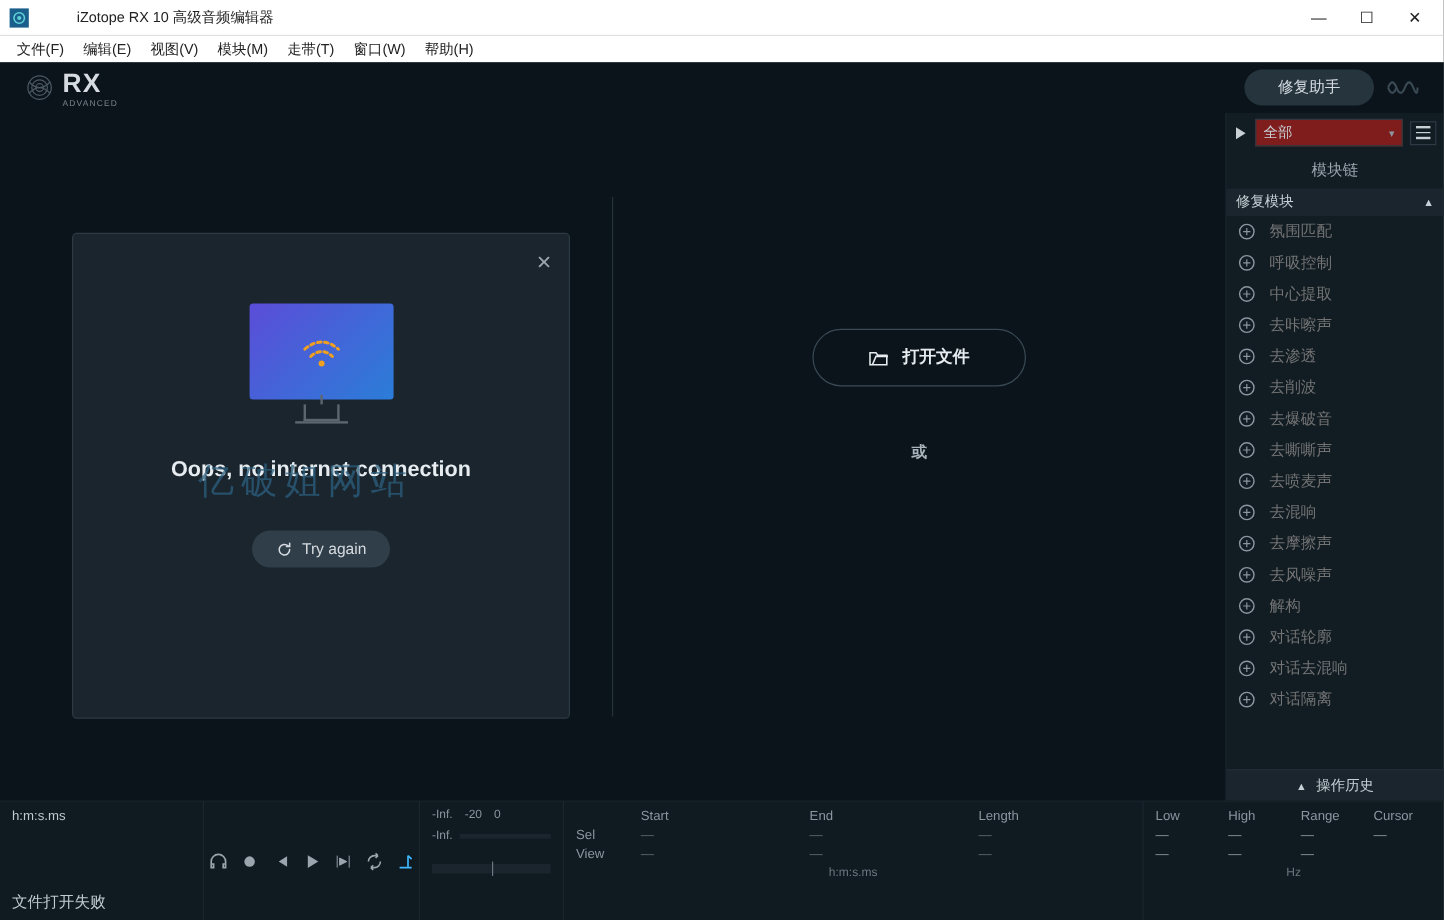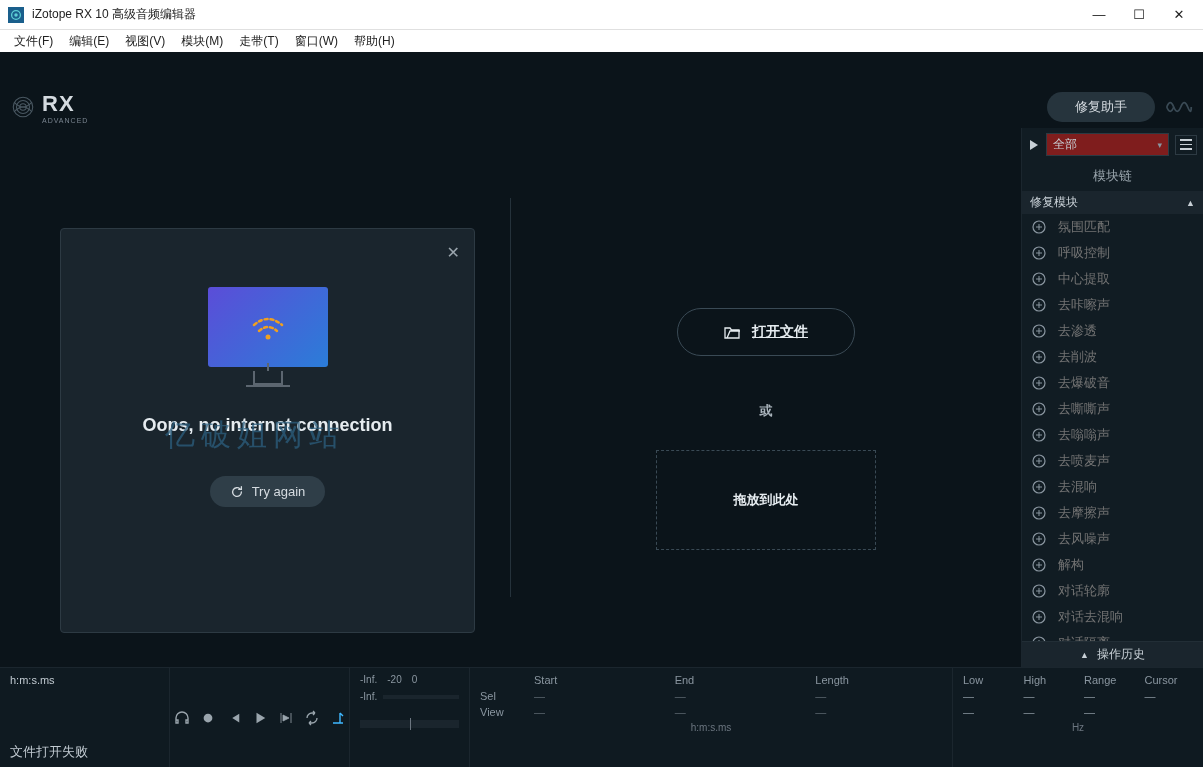--- a/index.html
+++ b/index.html
@@ -1,33 +1,33 @@
 <!DOCTYPE html>
 <html><head>
 <meta charset="utf-8">
 <style>
 * { margin:0; padding:0; box-sizing:border-box; font-family:"Microsoft YaHei","Segoe UI",Arial,sans-serif; }
 body { width:1203px; height:767px; background:#fff; overflow:hidden; user-select:none; }
 
 
 .titlebar { height:30px; background:#fff; display:flex; align-items:center; padding:0 8px; border-bottom:1px solid #e0e0e0; }
 .titlebar .app-icon { width:16px; height:16px; background:#1a5f8c; margin-right:8px; display:flex; align-items:center; justify-content:center; color:#6dc; font-size:10px; }
-.titlebar .title { font-size:12px; color:#222; flex:1; }
+.titlebar .title { font-size:12px; color:#222; flex:1;margin-left:32px; }
 .titlebar .win-controls { display:flex; gap:24px; margin-right:8px; }
 .titlebar .win-btn { font-size:13px; color:#222; cursor:pointer; width:16px; text-align:center; }
 
 
 .menubar { height:22px; background:#fff; display:flex; align-items:center; padding:0 6px; font-size:12px; color:#222; }
 .menubar .menu-item { padding:2px 8px; cursor:pointer; }
 
 
 .app { position:absolute; top:52px; left:0; right:0; bottom:0; background:#0b141a; color:#c8d0d6; display:flex; flex-direction:column; }
 
 
-.topstrip { height:42px; background:#0b141a; display:flex; align-items:center; padding:0 10px;margin-top:34px; }
+.topstrip { height:42px; background:#0b141a; display:flex; align-items:center; padding:0 20px; }
 .logo-area { display:flex; align-items:center; gap:6px; }
 .logo-swirl { width:26px; height:26px; }
 .logo-text { font-size:22px; font-weight:700; color:#d5dbe0; letter-spacing:1px; }
 .logo-sub { font-size:7px; color:#7a8590; letter-spacing:1px; }
 .topstrip .spacer { flex:1; }
 .repair-asst { background:#26343d; color:#d5dbe0; font-size:13px; padding:6px 28px; border-radius:16px; cursor:pointer; }
 .wave-icon { width:28px; height:28px; margin-left:10px; color:#3a4a55; }
 
 
 .main-row { flex:1; display:flex; min-height:0; }
@@ -48,21 +48,21 @@
 .monitor-base { width:44px; height:2px; background:#5c6670; margin-top:0; }
 .wifi-icon { color:#f0a020; }
 .offline-title { font-size:18px; font-weight:700; color:#e6ecf0; margin-top:28px; text-align:center; }
 .offline-msg { font-size:14px; color:#b8c2c9; margin-top:16px; text-align:center; line-height:1.6; }
 .watermark { position:absolute; left:50%; top:287px; transform:translateX(-50%); font-size:30px; color:#2c5f7f; letter-spacing:6px; font-weight:500; opacity:0.75; white-space:nowrap; pointer-events:none; }
 .try-again-btn { margin-top:40px; background:#2f3e48; color:#d5dbe0; padding:8px 20px; border-radius:20px; font-size:13px; display:flex; align-items:center; gap:8px; cursor:pointer; }
 .refresh-icon { width:14px; height:14px; }
 
 
 .open-area { position:absolute; left:50%; top:180px; transform:translateX(-50%); display:flex; flex-direction:column; align-items:center; }
-.open-btn { border:1px solid #3a4a55; border-radius:30px; padding:14px 46px; display:flex; align-items:center; gap:12px; font-size:14px; font-weight:600; color:#e6ecf0; cursor:pointer;text-decoration:underline; }
+.open-btn { border:1px solid #3a4a55; border-radius:30px; padding:14px 46px; display:flex; align-items:center; gap:12px; font-size:14px; font-weight:600; color:#e6ecf0; cursor:pointer; }
 .or-label { margin-top:46px; font-size:13px; color:#aab4bc; font-weight:600; }
 .dropzone { margin-top:30px; width:220px; height:100px; border:1.5px dashed #3a4a55; display:flex; align-items:center; justify-content:center; font-size:13px; font-weight:600; color:#e6ecf0; }
 
 
 .side-panel { width:182px; background:#111c23; border-left:1px solid #1b262e; display:flex; flex-direction:column; font-size:13px; }
 .panel-header { display:flex; align-items:center; padding:5px 6px; gap:6px; }
 .play-tri { width:12px; height:12px; color:#c8d0d6; }
 .filter-select { flex:1; background:#7f1d1d; border:1px solid #2d3a43; color:#c8d0d6; padding:2px 6px; font-size:12px; display:flex; align-items:center; justify-content:space-between; cursor:pointer; }
 .hamburger { width:22px; height:20px; border:1px solid #2d3a43; display:flex; flex-direction:column; justify-content:center; align-items:center; gap:3px; cursor:pointer; }
 .hamburger span { width:12px; height:1.5px; background:#c8d0d6; }
@@ -182,23 +182,20 @@
 
         <div class="right-half">
           <div class="open-area">
             <div class="open-btn">
               <svg width="16" height="14" viewBox="0 0 16 14">
                 <path d="M1 3h5l1.5 2H15v8H1z M3 13 L6 6 H17" fill="none" stroke="#e6ecf0" stroke-width="1.3"></path>
               </svg>
               <span>打开文件</span>
             </div>
             <div class="or-label">或</div>
-            <div class="dropzone">
-              <span>拖放到此处</span>
-            </div>
           </div>
         </div>
       </div>
     </div>
 
     <div class="side-panel">
       <div class="panel-header">
         <svg class="play-tri" viewBox="0 0 12 12">
             <path d="M2 1v10l8-5z" fill="#c8d0d6"></path>
           </svg>
@@ -290,29 +287,20 @@
             </div>
             <span>去嘶嘶声</span>
           </div>
           <div class="module-item">
             <div class="mod-icon">
               <svg width="16" height="16" viewBox="0 0 16 16">
                 <circle cx="8" cy="8" r="6" fill="none" stroke="#8a96a0" stroke-width="1.2"></circle>
                 <path d="M5 8h6M8 5v6" stroke="#8a96a0" stroke-width="1"></path>
               </svg>
             </div>
-            <span>去嗡嗡声</span>
-          </div>
-          <div class="module-item">
-            <div class="mod-icon">
-              <svg width="16" height="16" viewBox="0 0 16 16">
-                <circle cx="8" cy="8" r="6" fill="none" stroke="#8a96a0" stroke-width="1.2"></circle>
-                <path d="M5 8h6M8 5v6" stroke="#8a96a0" stroke-width="1"></path>
-              </svg>
-            </div>
             <span>去喷麦声</span>
           </div>
           <div class="module-item">
             <div class="mod-icon">
               <svg width="16" height="16" viewBox="0 0 16 16">
                 <circle cx="8" cy="8" r="6" fill="none" stroke="#8a96a0" stroke-width="1.2"></circle>
                 <path d="M5 8h6M8 5v6" stroke="#8a96a0" stroke-width="1"></path>
               </svg>
             </div>
             <span>去混响</span>

